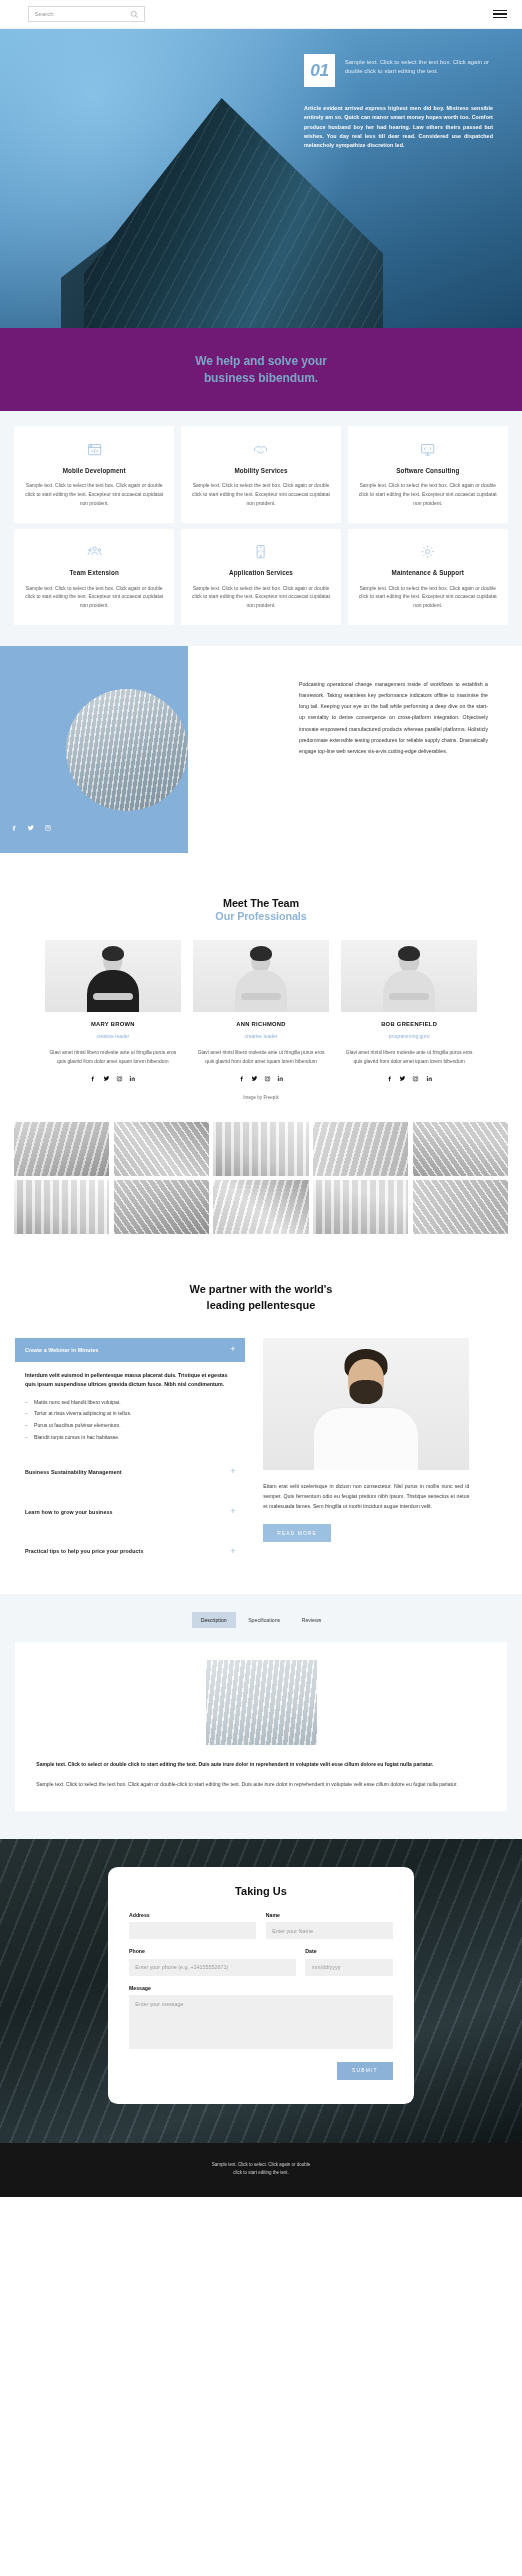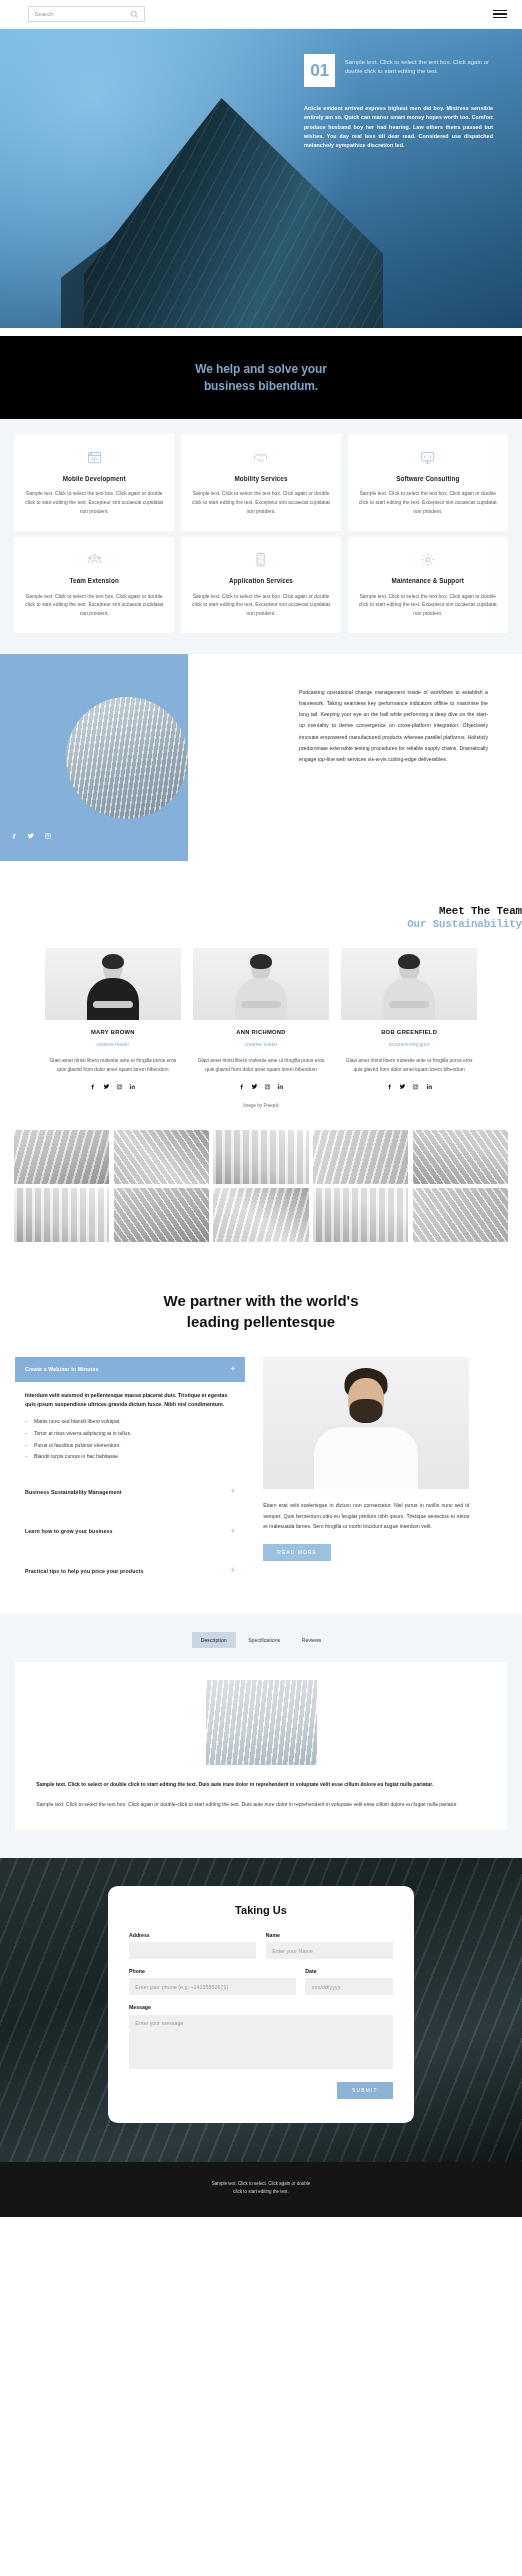--- a/index.html
+++ b/index.html
@@ -77,34 +77,33 @@
   }
   .hero-inner {
     position: relative;
     padding: 25px 29px 0 0;
     display: flex; justify-content: flex-end;
   }
   .hero-col { width: 189px; }
   .hero-top { display: flex; gap: 9.7px; align-items: flex-start; }
   .num-box {
     width: 31px; height: 33px; background: #fff;
-    display: flex; align-items: center; justify-content: center; flex: none;
+    display: flex; align-items: center; justify-content: center; flex: none; font-style: italic;
   }
   .num-box span { font-size: 17.4px; font-weight: 700; color: #7aa9cf; letter-spacing: -0.3px; }
   .hero-sub { font-size: 6px; line-height: 1.62; color: #dbe9f4; padding-top: 3.5px; }
   .hero-body {
     margin-top: 16.7px; font-size: 5.3px; line-height: 1.78;
     color: #ffffff; font-weight: 700; text-align: justify; letter-spacing: 0.1px;
   }
 
   
   .sect-head {
-    text-align: center; background: #000000;
+    text-align: center; background: #701a75;
     padding: 25px 0 24px;
-    margin-top: 8px;
   }
   .sect-head h2 {
     font-size: 12px; line-height: 1.42; font-weight: 700; color: #7da5c7;
     letter-spacing: -0.1px;
   }
 
   
   .services { background: #f3f6f9; padding: 15.3px 14px 21px; }
   .grid3 { display: grid; grid-template-columns: repeat(3, 1fr); gap: 6.3px; }
   .card {
@@ -129,21 +128,21 @@
   }
   .about-text {
     position: absolute; left: 299px; top: 33px; width: 189px;
     font-size: 5.2px; line-height: 2.15; color: #333; text-align: justify;
   }
   .about-social { position: absolute; left: 10.4px; top: 178px; display: flex; gap: 9px; }
   .about-social svg { width: 7.7px; height: 7.7px; fill: #fff; }
 
   
   .team { background: #fff; padding: 0 0 5.6px; }
-  .team-head { text-align: right; padding: 21px 0 18px; font-family: Liberation Mono, monospace; }
+  .team-head { text-align: center; padding: 21px 0 18px; }
   .team-head .t1 { font-size: 10.8px; font-weight: 700; color: #141414; letter-spacing: -0.1px; }
   .team-head .t2 { font-size: 10.8px; font-weight: 700; color: #8fb4d6; letter-spacing: -0.1px; margin-top: 1.4px; }
   .team-grid { display: grid; grid-template-columns: repeat(3,1fr); gap: 12.5px; padding: 0 45px; }
   .member { text-align: center; }
   .portrait {
     width: 100%; height: 72px; overflow: hidden; position: relative;
     background: #ececec; filter: grayscale(1);
   }
   .p-bg { position:absolute; inset:0; background: linear-gradient(180deg,#f2f2f2,#e3e3e3); }
   .p-head { position:absolute; left:50%; transform:translateX(-50%); top:8.4px; width:19.5px; height:23px; border-radius:46% 46% 42% 42%; background:#cfcfcf; }
@@ -167,21 +166,21 @@
   .g3 { background: linear-gradient(200deg,#f4f6f7,#cdd6dc 60%,#9aa7b0); }
   .g4 { background: linear-gradient(120deg,#e9eef1,#b6c2ca); }
   .g5 { background: linear-gradient(15deg,#9fb3c2,#e3eaef 70%); }
   .gcell:after{ content:""; position:absolute; inset:0;
     background: repeating-linear-gradient(105deg, rgba(255,255,255,.42) 0 2.1px, rgba(90,110,125,.18) 2.1px 7.7px); }
   .gcell.diag:after{ background: repeating-linear-gradient(55deg, rgba(255,255,255,.5) 0 1.4px, rgba(70,90,105,.22) 1.4px 6.3px); }
   .gcell.vert:after{ background: repeating-linear-gradient(90deg, rgba(255,255,255,.45) 0 2.8px, rgba(95,115,130,.15) 2.8px 9px); }
 
   
   .uni { background: #fff; padding: 19.5px 0 28px; }
-  .uni h2 { text-align:center; font-size: 15px; line-height: 1.45; font-weight: 700; color: #131313; }
+  .uni h2 { text-align:center; font-size: 11px; line-height: 1.45; font-weight: 700; color: #131313; }
   .uni-body { display: flex; gap: 18px; padding: 24px 19.5px 0 15.3px; }
   .acc { width: 230px; }
   .acc-item { margin-bottom: 2.8px; }
   .acc-head {
     display: flex; align-items: center; justify-content: space-between;
     padding: 7.7px 9.7px; font-size: 5.3px; font-weight: 700; letter-spacing: 0.1px;
   }
   .acc-head.open { background: #85b0da; color: #fff; }
   .acc-head.closed { color: #1a1a1a; }
   .acc-plus { font-size: 9px; font-weight: 300; line-height: 1; }
@@ -407,21 +406,21 @@
       </svg>
     <svg viewBox="0 0 24 24">
         <path d="M12 4.6c2.4 0 2.7 0 3.6.05 2.5.1 3.6 1.3 3.7 3.7.05.9.05 1.2.05 3.6s0 2.7-.05 3.6c-.1 2.4-1.2 3.6-3.7 3.7-.9.05-1.2.05-3.6.05s-2.7 0-3.6-.05c-2.5-.1-3.6-1.3-3.7-3.7C4.6 14.7 4.6 14.4 4.6 12s0-2.7.05-3.6c.1-2.4 1.2-3.6 3.7-3.7C9.3 4.6 9.6 4.6 12 4.6zM12 3c-2.4 0-2.8 0-3.7.05C5 3.2 3.2 5 3.05 8.3 3 9.2 3 9.6 3 12s0 2.8.05 3.7C3.2 19 5 20.8 8.3 21c.9.05 1.3.05 3.7.05s2.8 0 3.7-.05c3.3-.2 5.1-2 5.25-5.3.05-.9.05-1.3.05-3.7s0-2.8-.05-3.7C20.8 5 19 3.2 15.7 3.05 14.8 3 14.4 3 12 3zm0 4.4a4.6 4.6 0 100 9.2 4.6 4.6 0 000-9.2zm0 7.6a3 3 0 110-6 3 3 0 010 6zm4.8-7.8a1.08 1.08 0 100 2.16 1.08 1.08 0 000-2.16z"></path>
       </svg>
   </div>
 </section>
 
 <section class="team">
   <div class="team-head">
     <div class="t1">Meet The Team</div>
-    <div class="t2">Our Sustainability</div>
+    <div class="t2">Our Professionals</div>
   </div>
 
   <div class="team-grid">
 
     <div class="member">
       <div class="portrait">
         <div class="p-bg"></div>
           <div class="p-head"></div>
           <div class="p-hair"></div>
         <div class="p-body"></div>

